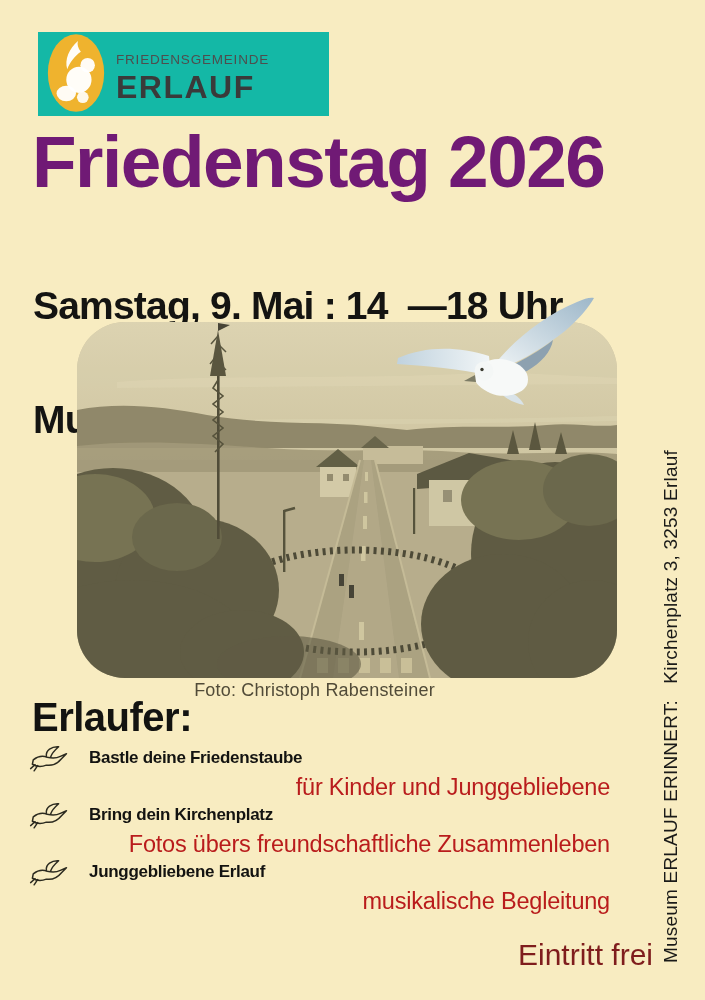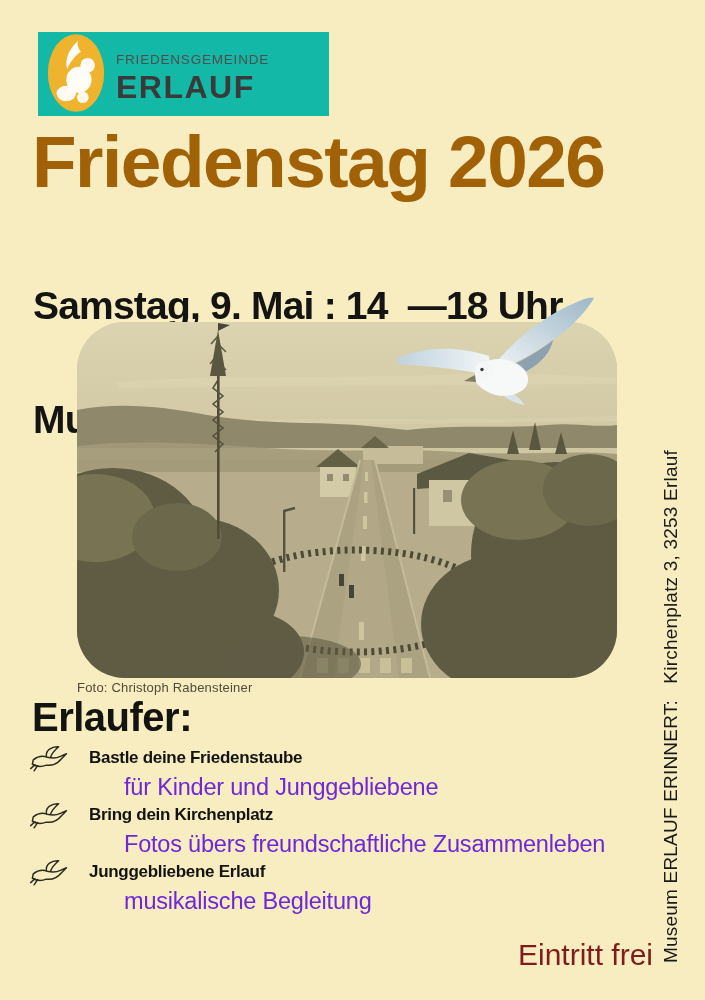--- a/index.html
+++ b/index.html
@@ -14,55 +14,55 @@
     position:absolute; left:38px; top:32px; width:291px; height:84px;
     background:#14b8a6; display:flex; align-items:center;
   }
   .logo-mark{ position:absolute; left:5px; top:1px; width:66px; height:82px; }
   .logo-text{ position:absolute; left:78px; top:20px; line-height:1.15; }
   .logo-org{ font-size:13.5px; letter-spacing:.8px; color:#4e4e4e; font-weight:400; }
   .logo-place{ font-size:32px; font-weight:700; letter-spacing:1.5px; color:#3a3a3a; margin-top:1px; }
   
   .title{
     position:absolute; left:32px; top:123px; width:660px;
-    font-size:73px; font-weight:700; letter-spacing:-1.5px; line-height:78px; color:#a16207;
+    font-size:73px; font-weight:700; letter-spacing:-1.5px; line-height:78px; color:#701a75;
     white-space:nowrap;
   }
   .subtitle{
     position:absolute; left:33px; top:211px;
     font-size:39px; font-weight:700; letter-spacing:-0.8px; line-height:38px; color:#141412;
     white-space:pre;
   }
   
   .photo{
     position:absolute; left:77px; top:322px; width:540px; height:356px;
     border-radius:48px; overflow:hidden; background:#cfc5a3; z-index:1;
   }
   .photo svg{ display:block; width:100%; height:100%; }
   .dove-overlay{
     position:absolute; left:395px; top:294px; width:205px; height:112px; z-index:3;
   }
   .photo-credit{
     position:absolute; left:77px; top:680px; width:475px;
-    text-align:left; font-size:13px; color:#514b38; letter-spacing:.2px;
+    text-align:center; font-size:18px; color:#514b38; letter-spacing:.2px;
   }
   
   .prog-heading{
     position:absolute; left:32px; top:696px;
     font-size:40px; font-weight:700; letter-spacing:-0.5px; line-height:42px;
   }
   .prog-list{ position:absolute; left:30px; top:744px; width:580px; }
   .prog-item{ position:relative; }
   .prog-title{
     font-size:17px; font-weight:700; line-height:28.5px; letter-spacing:-0.3px;
     margin-left:59px;
   }
   .prog-sub{
     font-size:23.5px; font-weight:400; line-height:28.5px; letter-spacing:-0.2px;
-    margin-left:94px; color:#6d28d9;
+    margin-left:64px; color:#b91c1c;text-align:right;
   }
   .dove-ico{ position:absolute; left:-2px; top:1px; width:42px; height:28px; }
   
   .admission{
     position:absolute; left:518px; top:938px; font-size:30px; color:#7f1d1d;
   }
   .vertical-address{
     position:absolute; left:684px; bottom:37px;
     transform-origin:0 100%; transform:rotate(-90deg);
     font-size:19px; line-height:26px; color:#1a1a18; letter-spacing:.2px;

